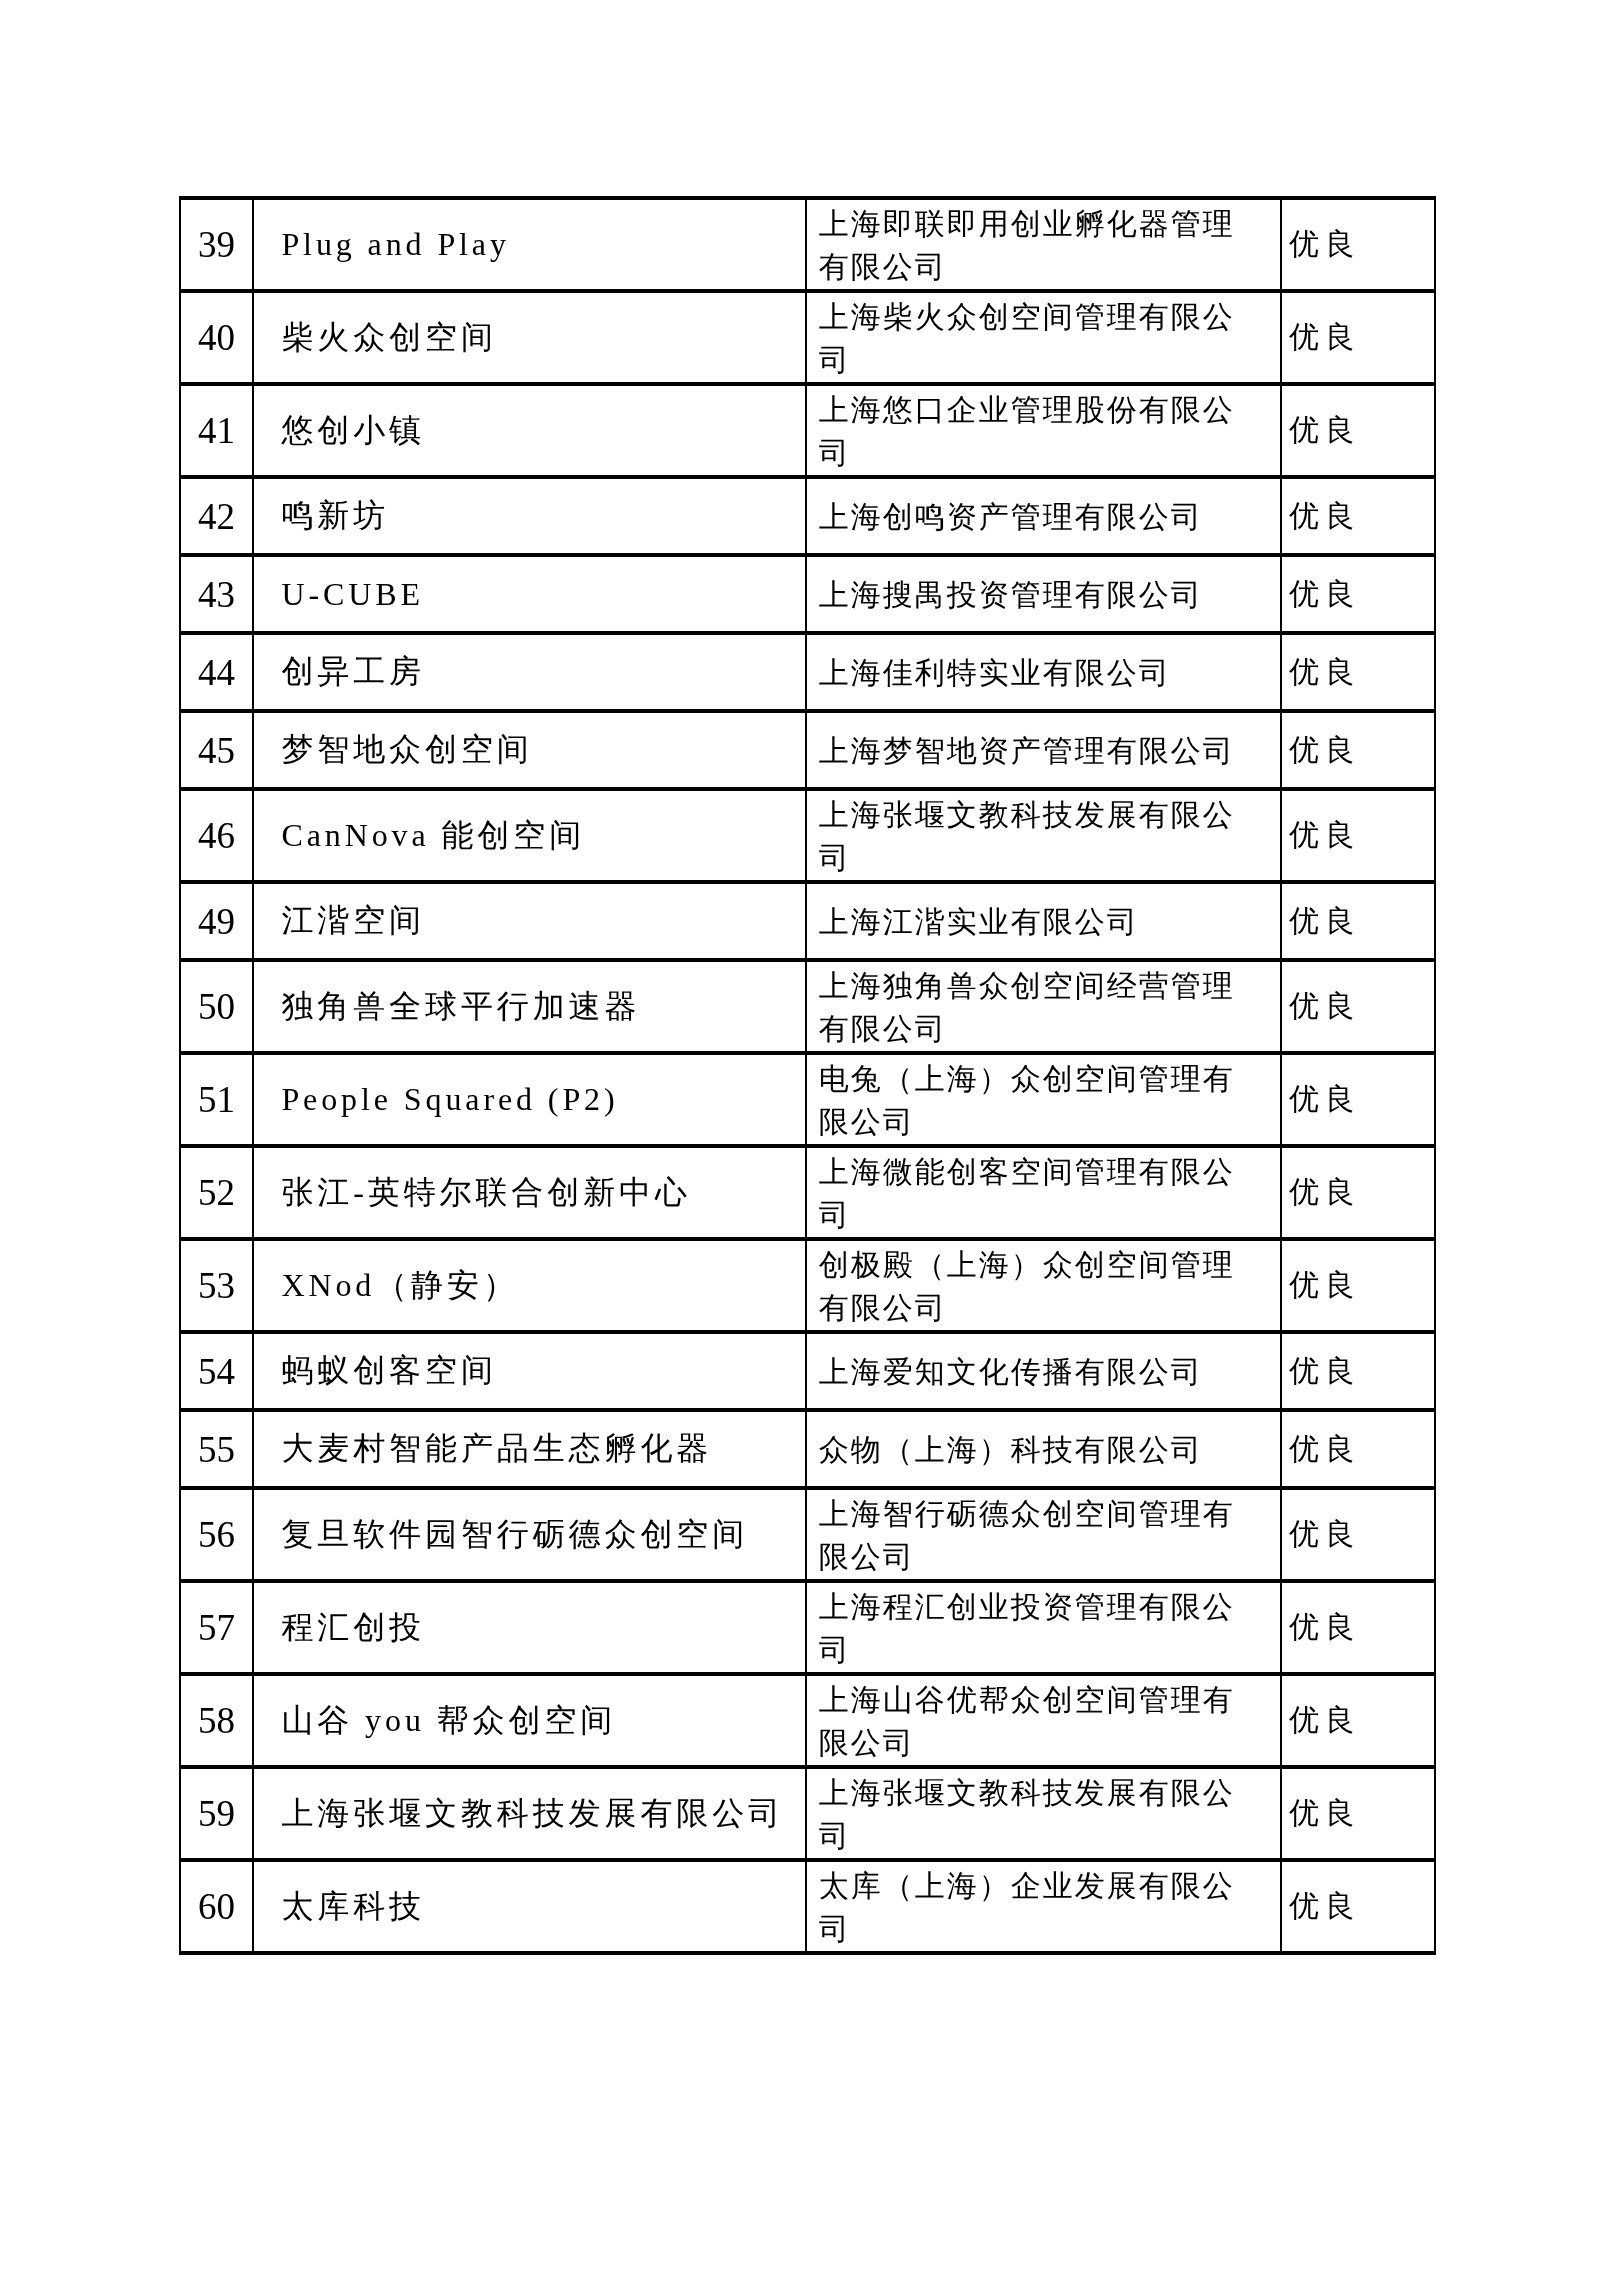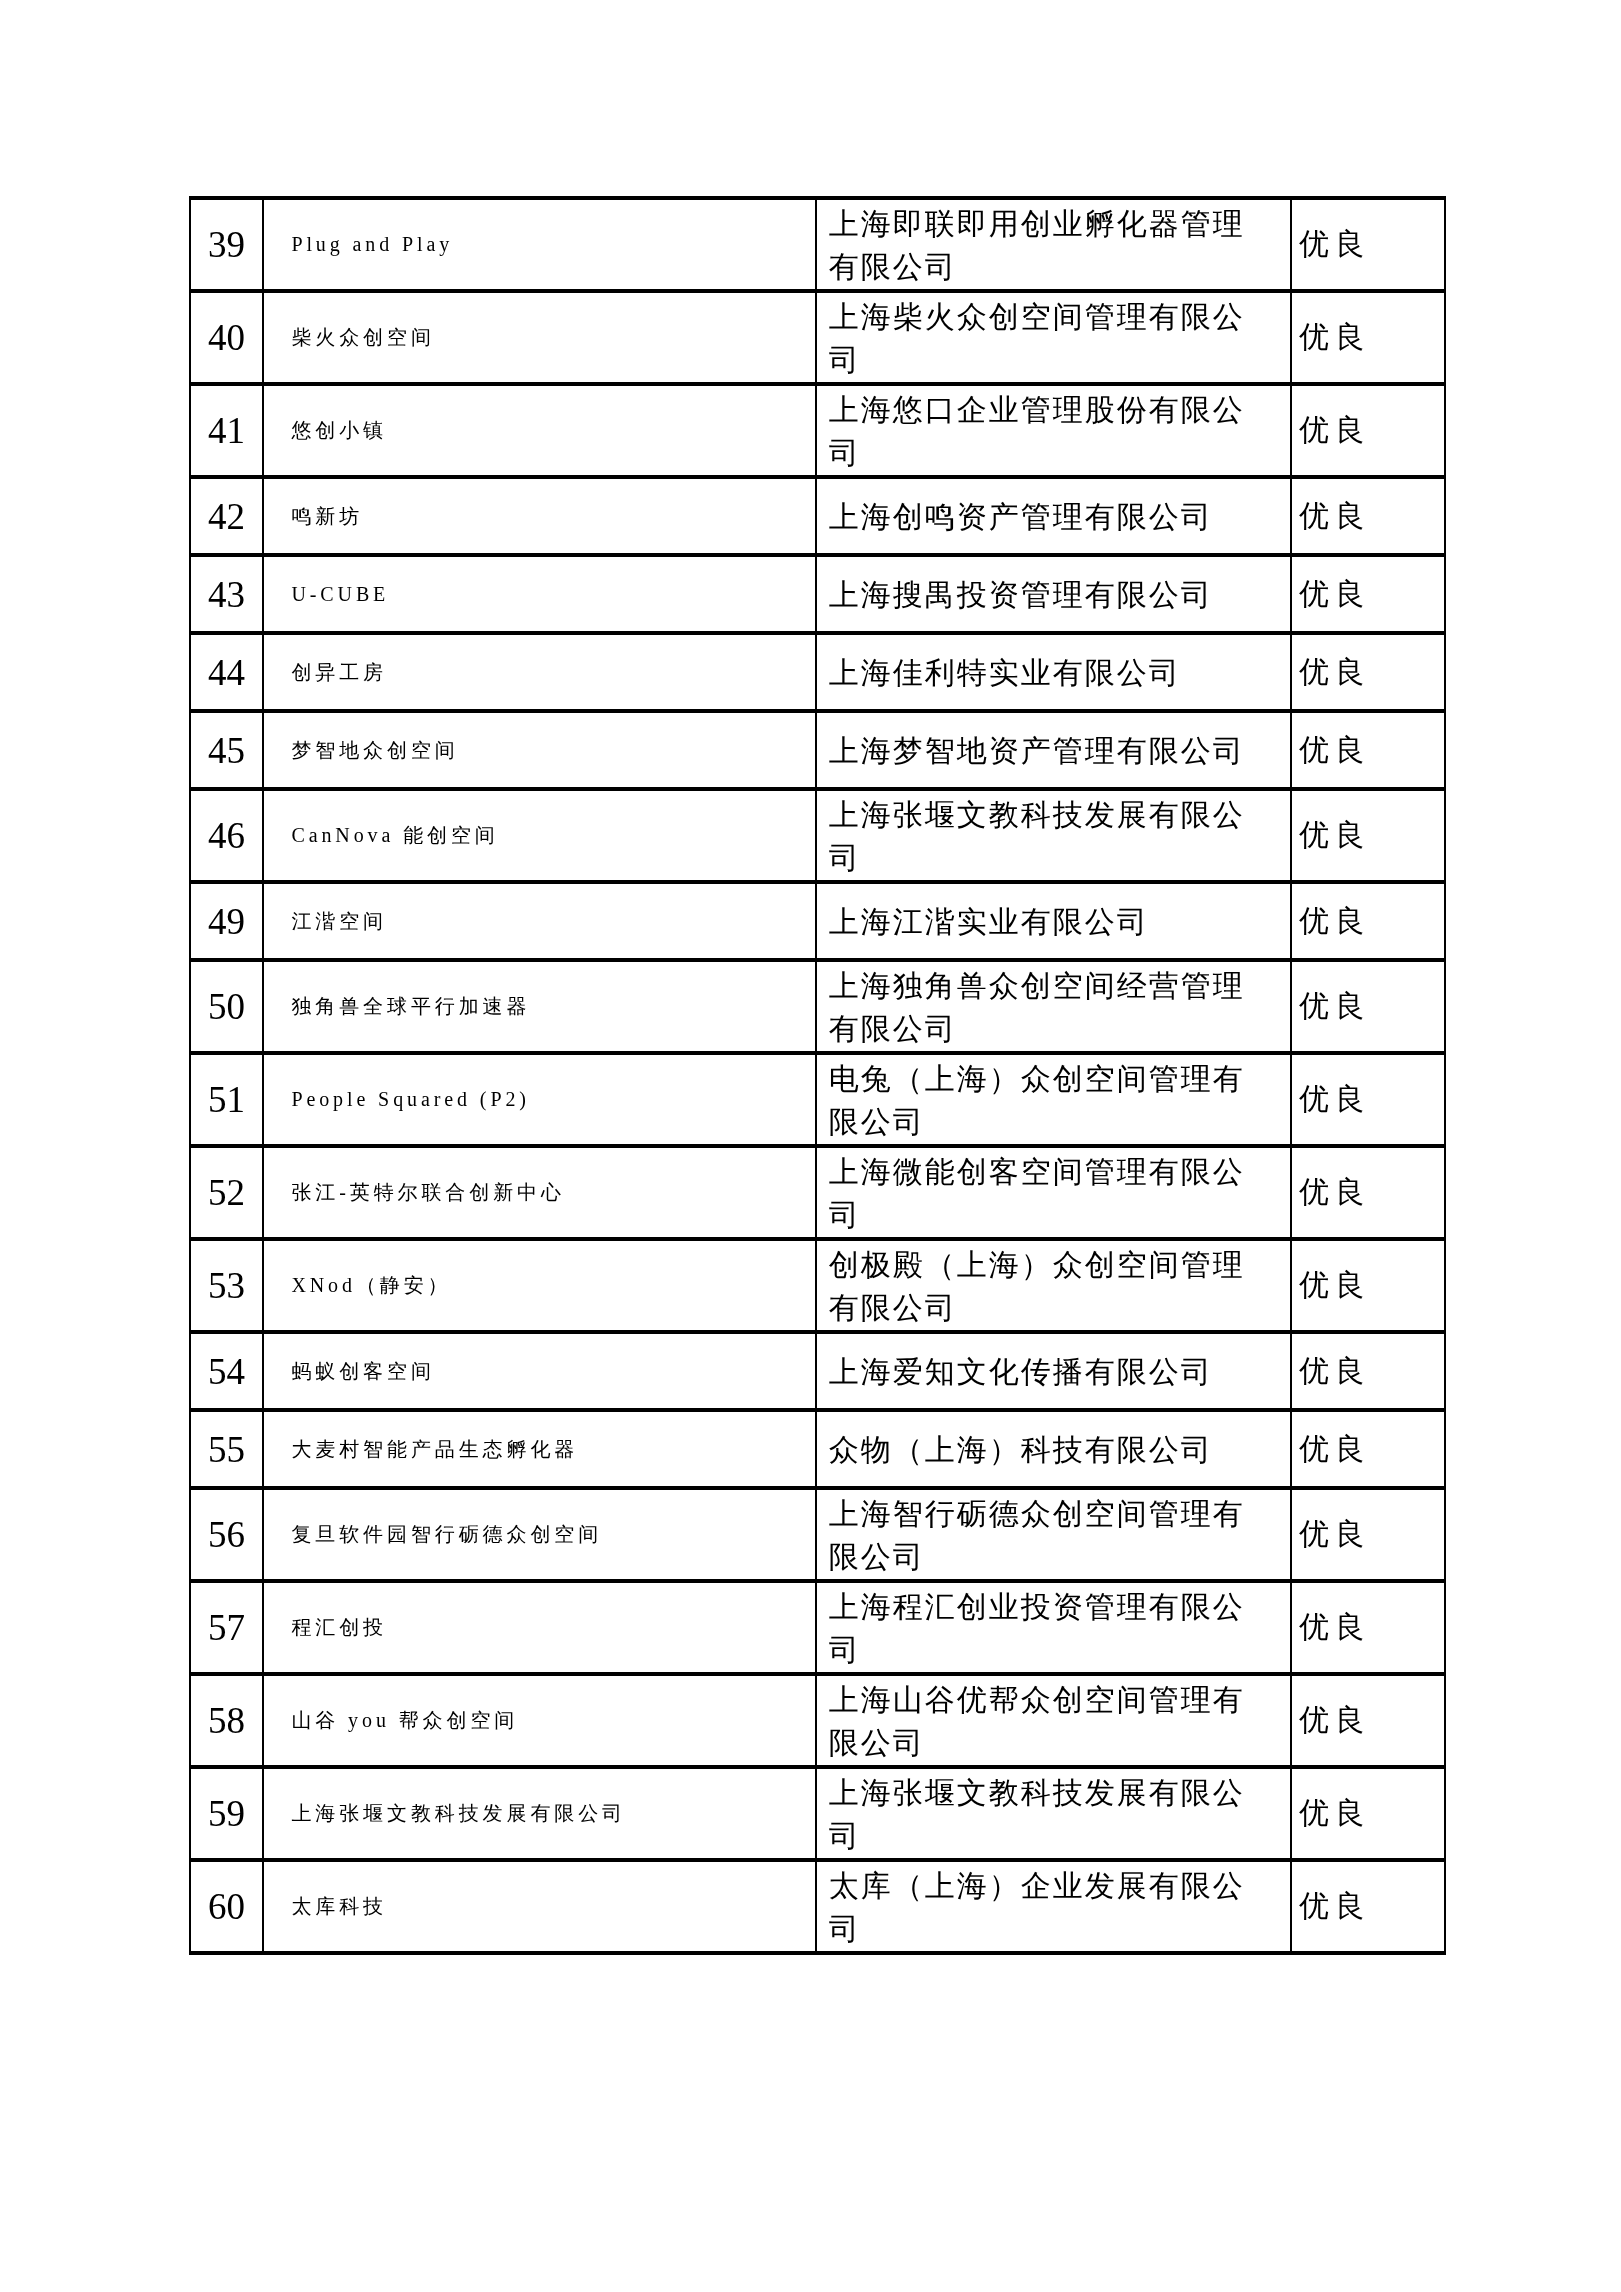--- a/index.html
+++ b/index.html
@@ -9,21 +9,21 @@
   }
   body {
     width: 1621px;
     height: 2293px;
     position: relative;
     font-family: "Liberation Serif", "DejaVu Serif", serif;
     color: #000000;
   }
   table.roster {
     position: absolute;
-    left: 189px;
+    left: 179px;
     top: 196px;
     border-collapse: collapse;
     table-layout: fixed;
   }
   table.roster td {
     border-left: 2.9px solid #000;
     border-right: 2.9px solid #000;
     border-top: 4.9px solid #000;
     border-bottom: 4.9px solid #000;
     vertical-align: middle;
@@ -32,21 +32,21 @@
   tr.tall  { height: 93px; }
   tr.short { height: 78px; }
 
   td.cell-no {
     text-align: center;
     font-size: 37px;
   }
   td.cell-name {
     padding-left: 27.4px;
     padding-right: 7.8px;
-    font-size: 20px;
+    font-size: 32px;
     letter-spacing: 3.9px;
     word-break: break-all;
   }
   td.cell-company {
     padding-left: 11.8px;
     padding-right: 29px;
     font-size: 30px;
     letter-spacing: 2px;
     line-height: 43px;
     word-break: break-all;

